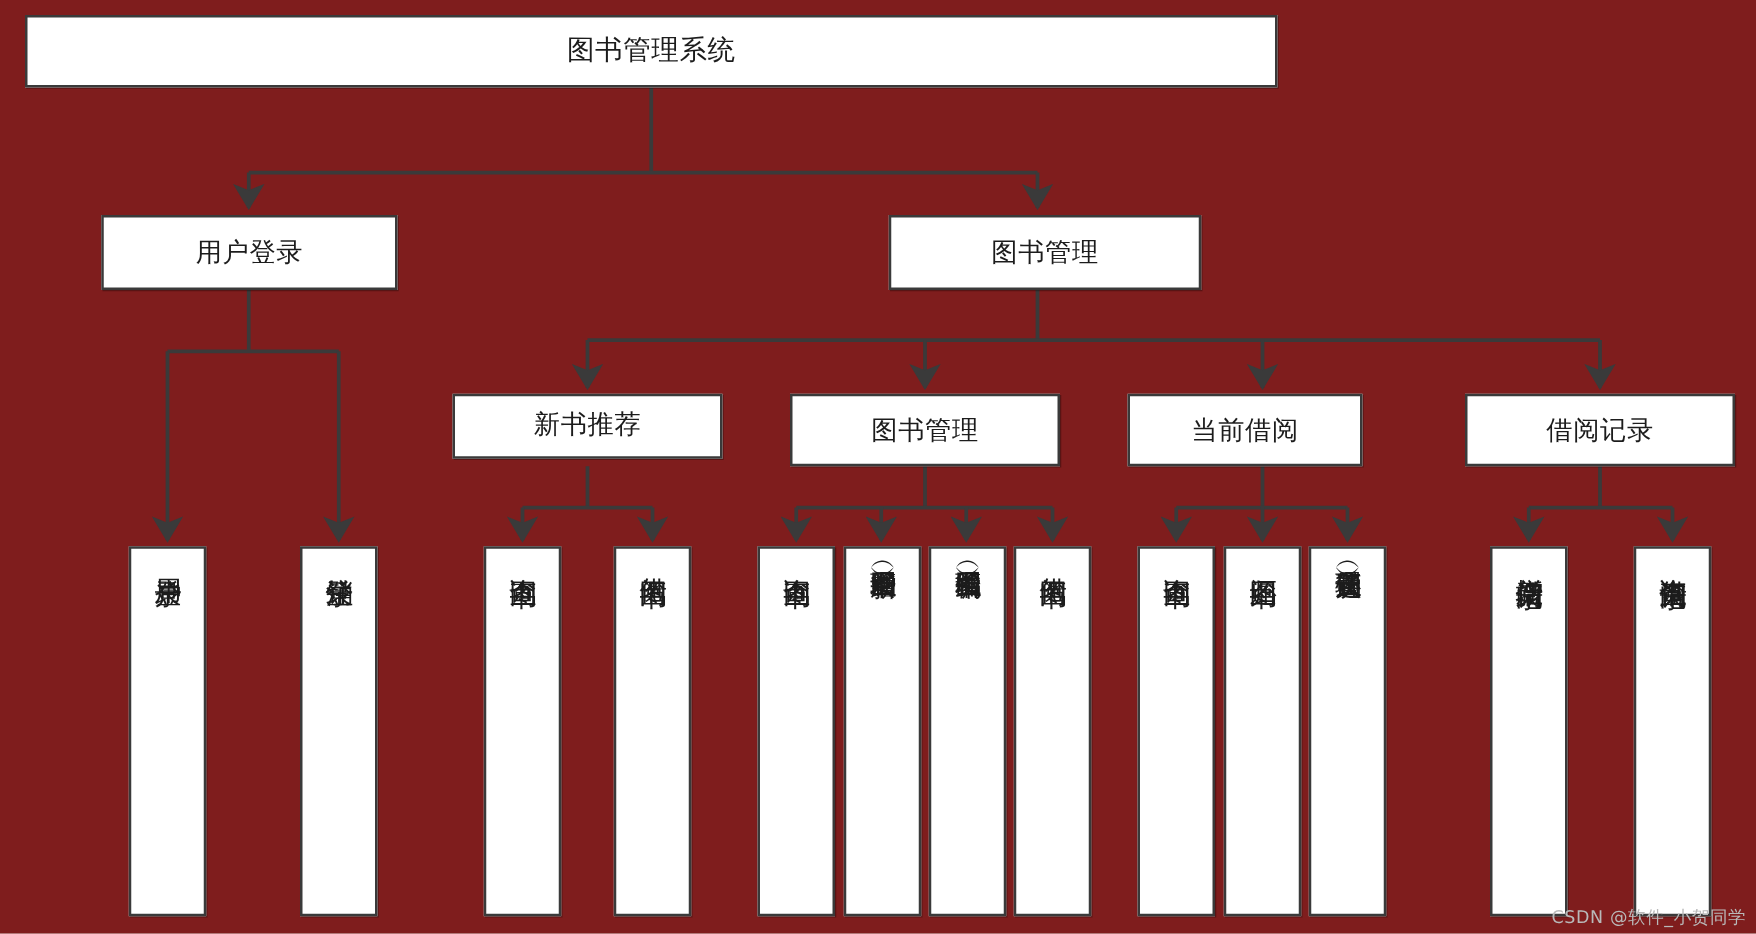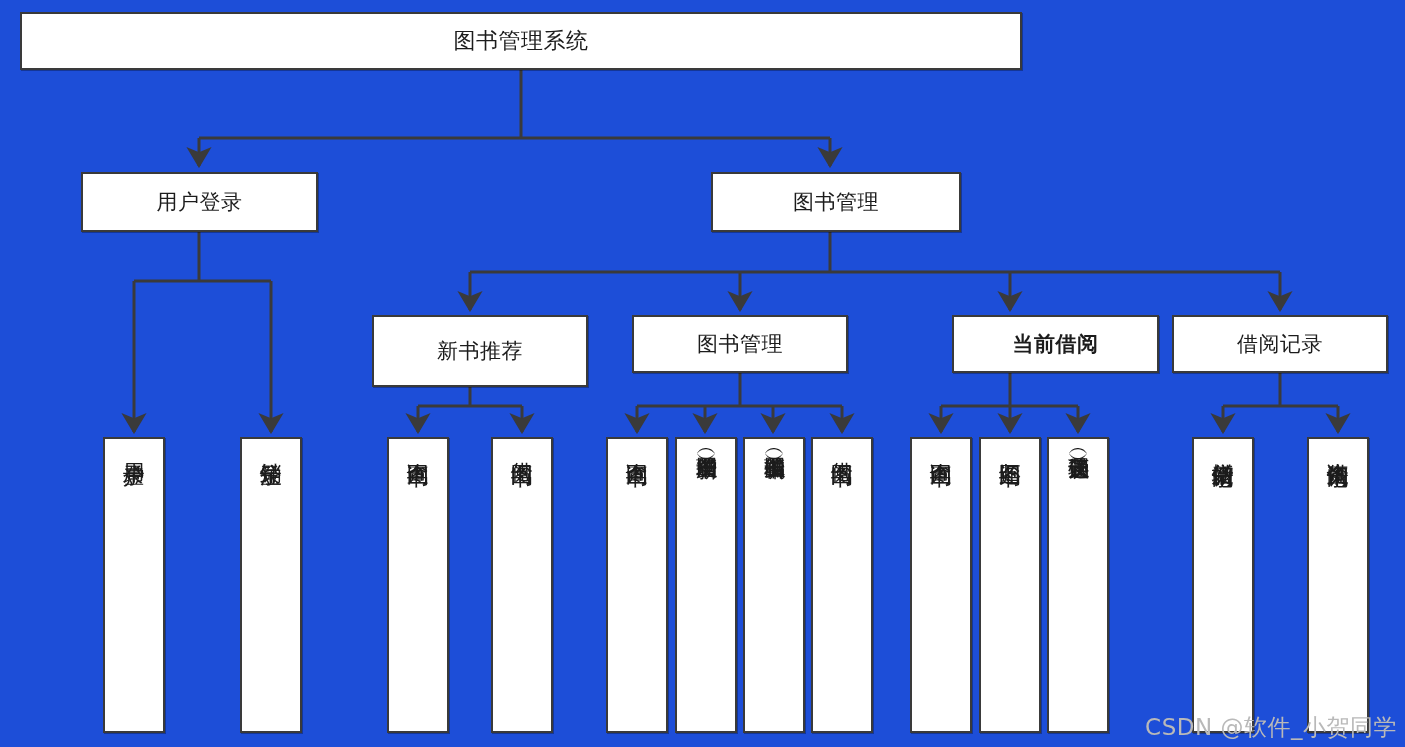--- a/index.html
+++ b/index.html
@@ -8,21 +8,21 @@
     padding: 0;
     background: #ffffff;
   }
   body {
     font-family: "DejaVu Sans", "Liberation Sans", sans-serif;
   }
   #canvas {
     position: relative;
     width: 1405px;
     height: 747px;
-    background: #1d4ed8;
+    background: #7f1d1d;
     overflow: hidden;
   }
   
   #wires {
     position: absolute;
     left: 0;
     top: 0;
     width: 1405px;
     height: 747px;
     pointer-events: none;
@@ -75,21 +75,21 @@
   .node.leaf.tall .node-label {
     font-size: 21px;
     line-height: 1.02;
     letter-spacing: 0px;
   }
   
   #watermark {
     position: absolute;
     right: 8px;
     bottom: 4px;
-    font-size: 23px;
+    font-size: 14px;
     color: #b9b9b9;
     white-space: nowrap;
     letter-spacing: 0.5px;
   }
 </style>
 </head>
 <body>
 
 <div id="canvas">
 
@@ -149,29 +149,29 @@
   </div>
 
   <div class="node horiz" style="left:81px; top:172px; width:237px; height:60px;">
     <span class="node-label">用户登录</span>
   </div>
 
   <div class="node horiz" style="left:711px; top:172px; width:250px; height:60px;">
     <span class="node-label">图书管理</span>
   </div>
 
-  <div class="node horiz" style="left:372px; top:315px; width:216px; height:72px;">
+  <div class="node horiz" style="left:362px; top:315px; width:216px; height:52px;font-family:Liberation Mono, monospace;">
     <span class="node-label">新书推荐</span>
   </div>
 
   <div class="node horiz" style="left:632px; top:315px; width:216px; height:58px;">
     <span class="node-label">图书管理</span>
   </div>
 
-  <div class="node horiz" style="left:952px; top:315px; width:207px; height:58px;font-weight:bold;">
+  <div class="node horiz" style="left:902px; top:315px; width:188px; height:58px;">
     <span class="node-label">当前借阅</span>
   </div>
 
   <div class="node horiz" style="left:1172px; top:315px; width:216px; height:58px;">
     <span class="node-label">借阅记录</span>
   </div>
 
   <div class="node leaf" style="left:103px; top:437px; width:62px; height:296px;">
     <span class="node-label">用户登录</span>
   </div>

